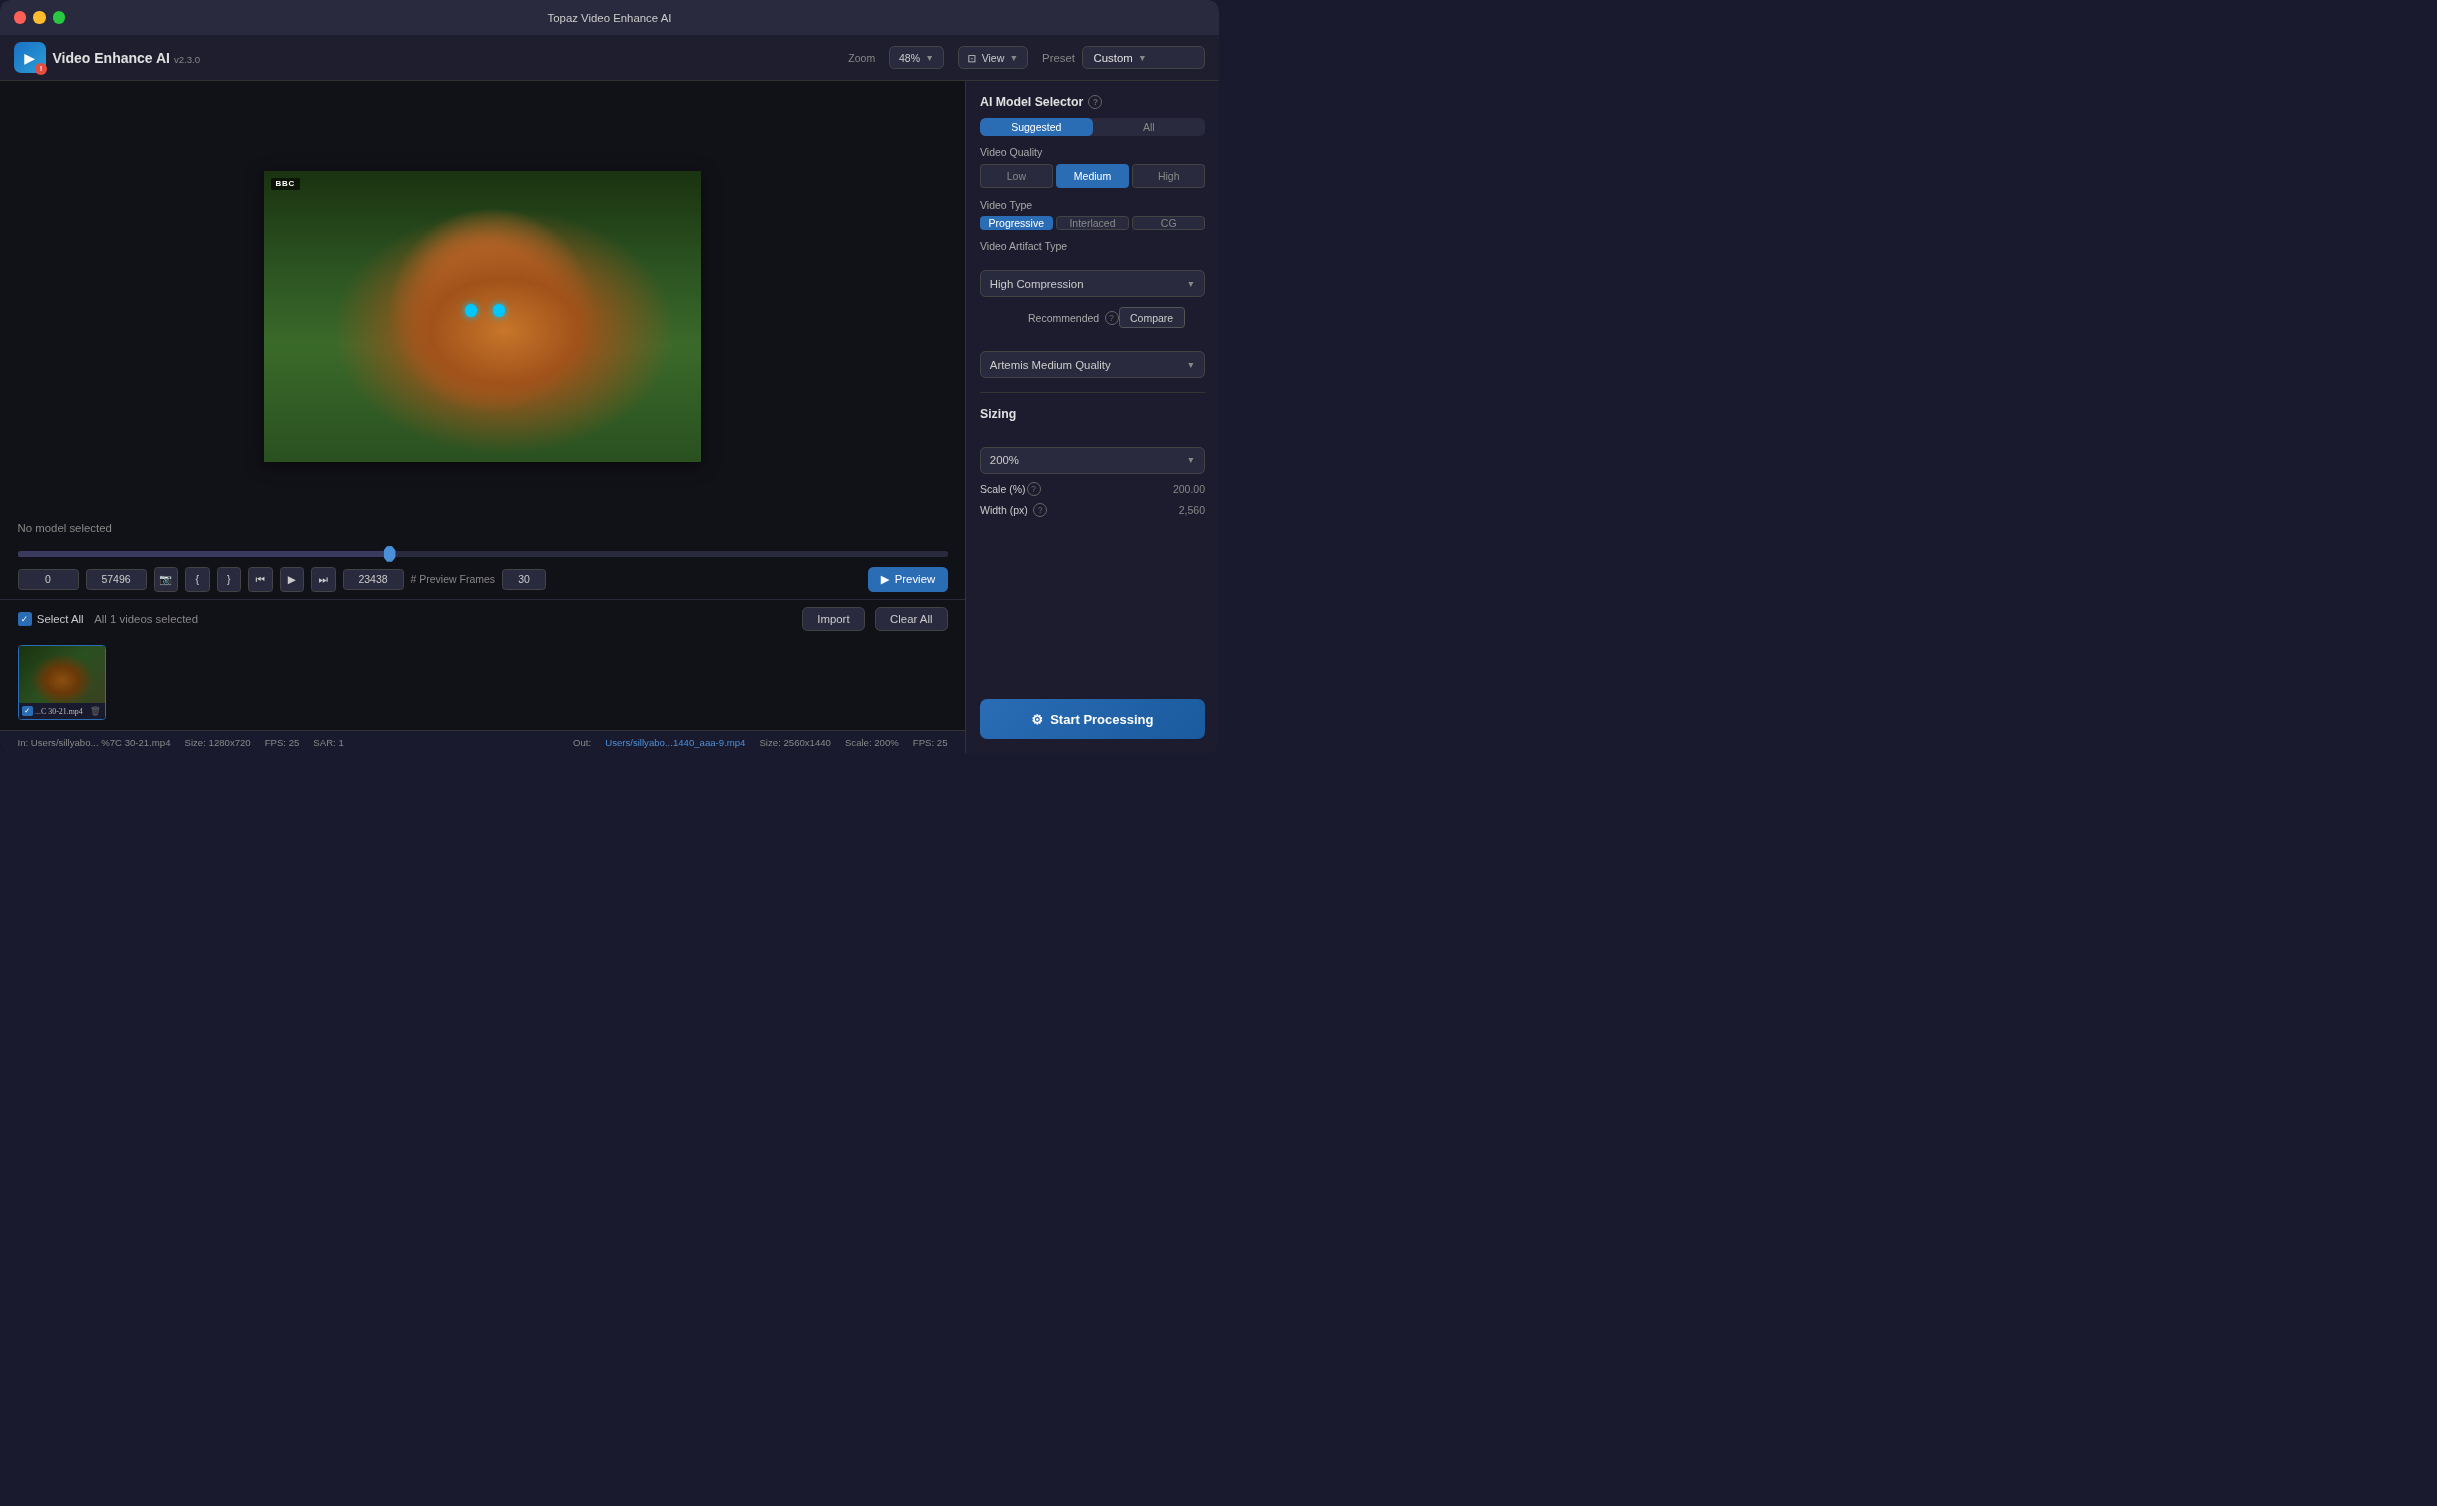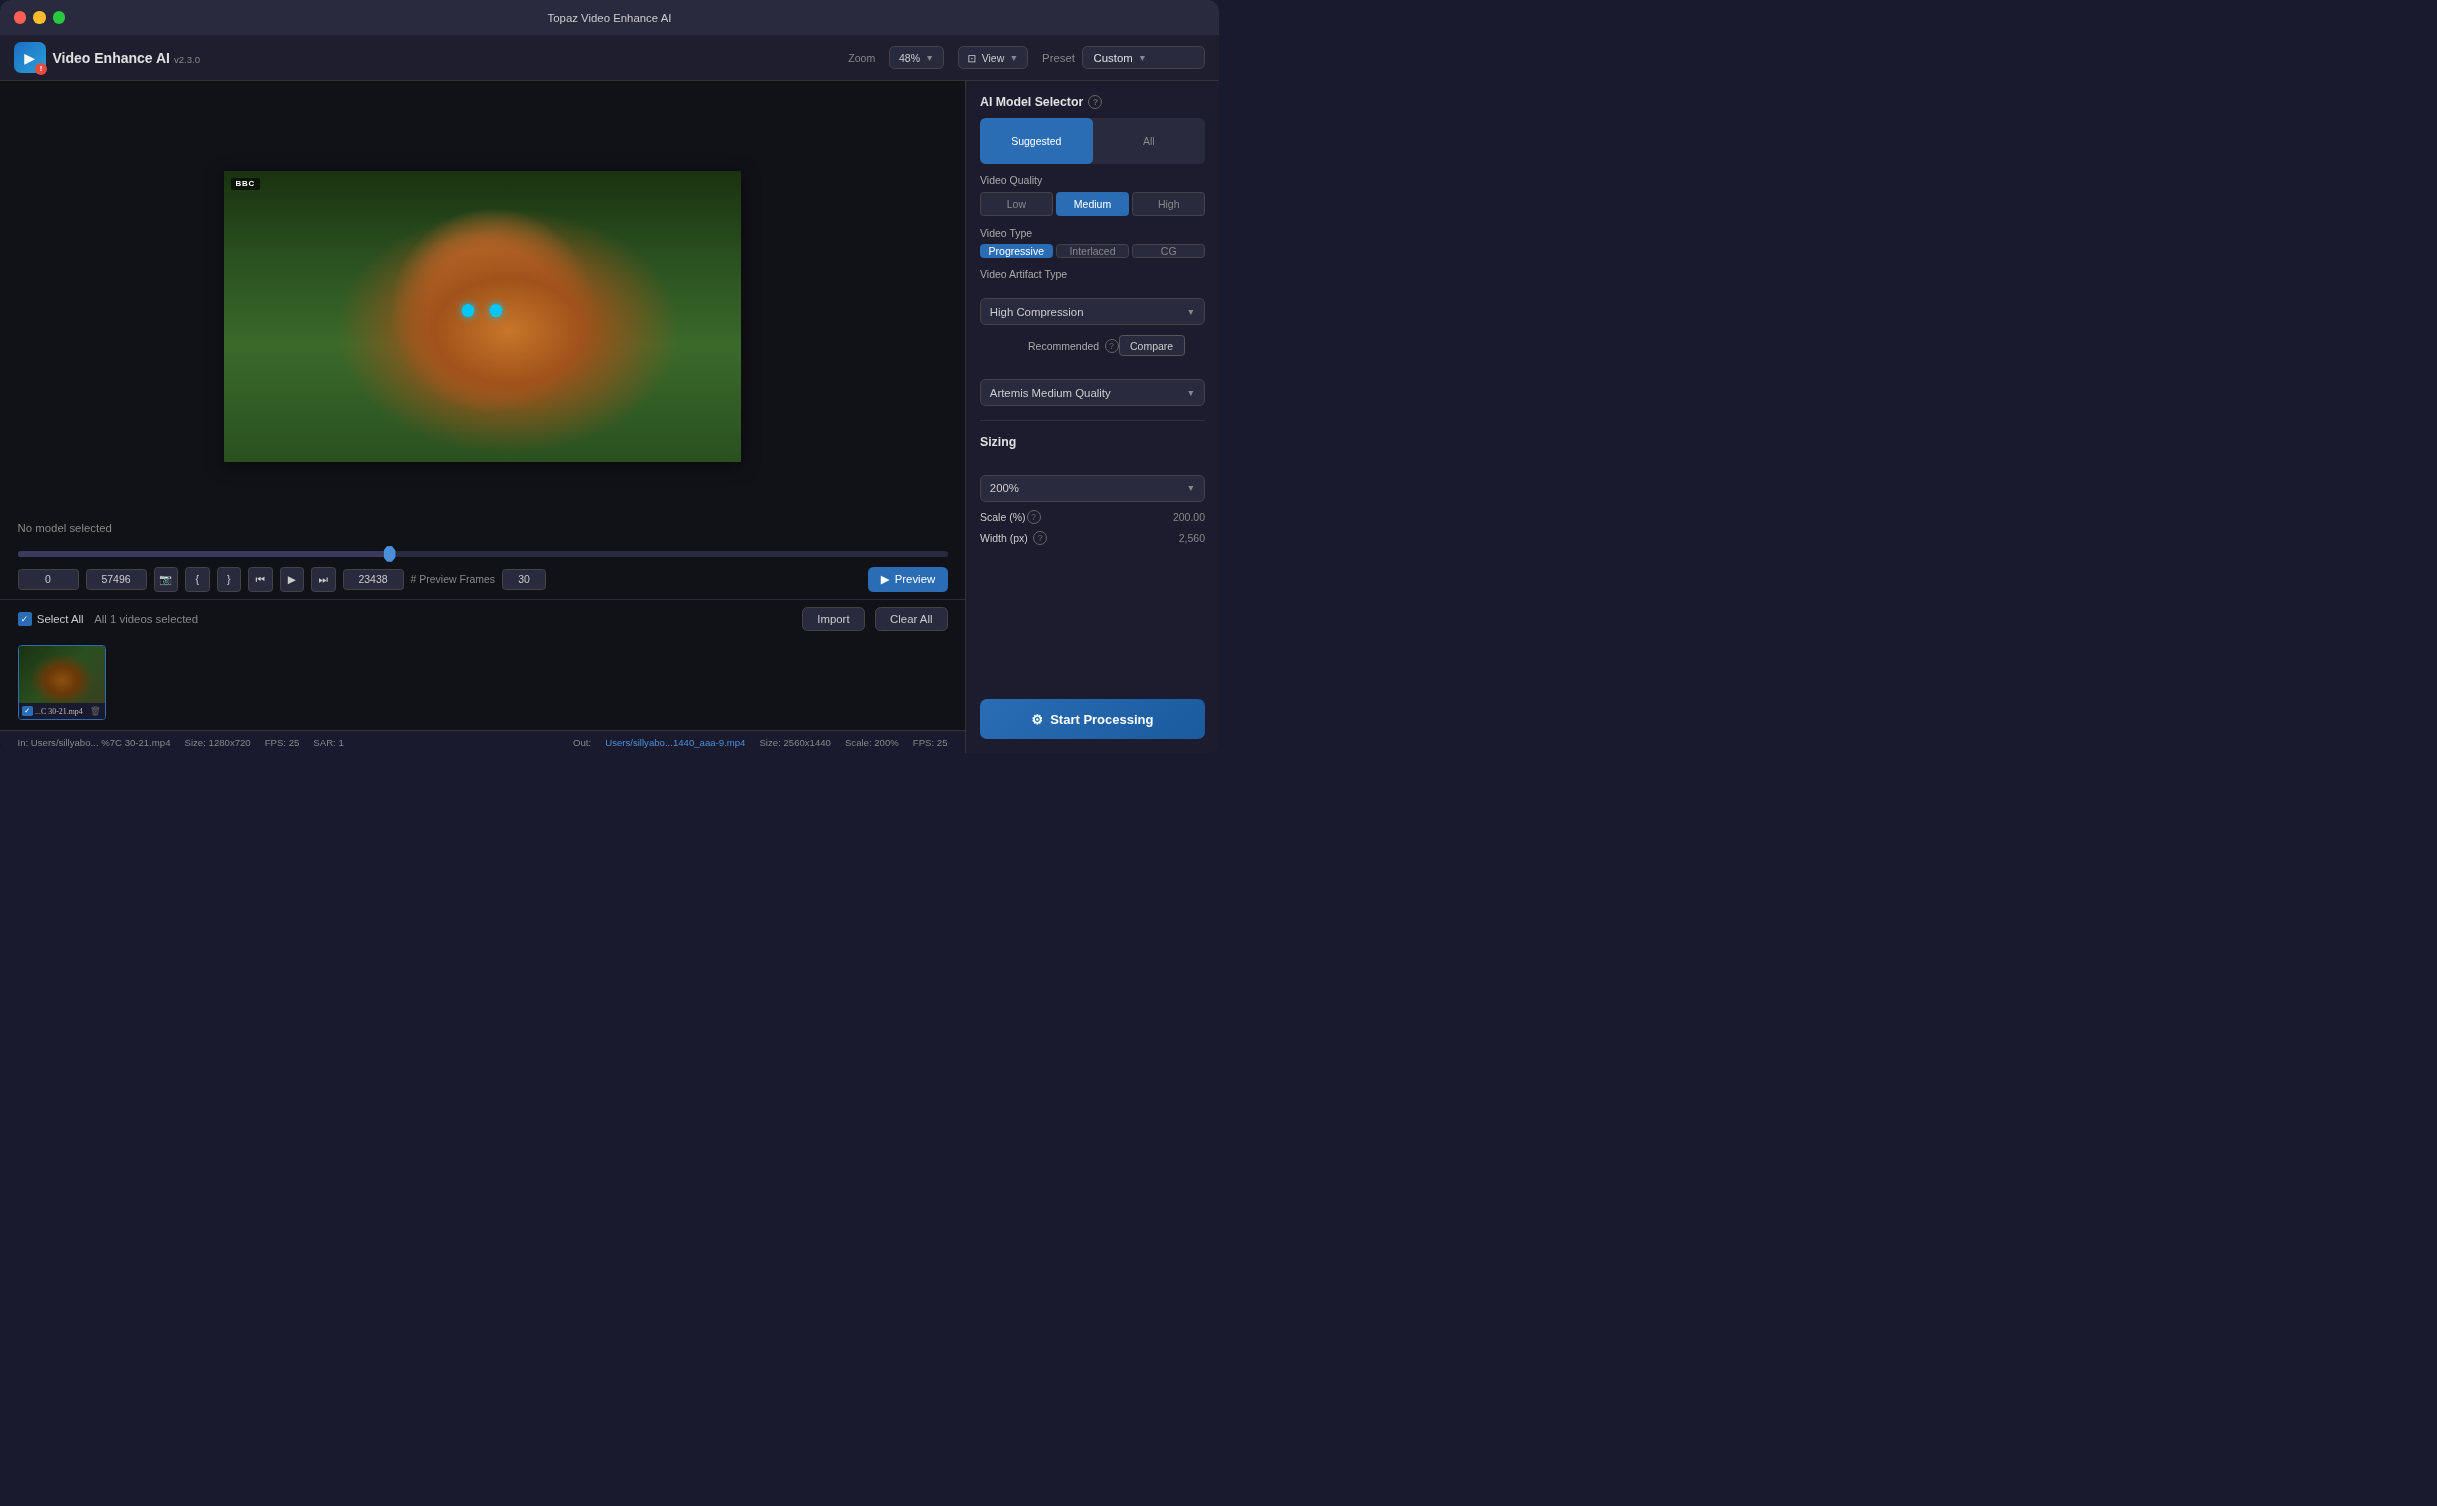--- a/index.html
+++ b/index.html
@@ -151,21 +151,21 @@
     .video-display {
       flex: 1;
       display: flex;
       align-items: center;
       justify-content: center;
       position: relative;
       overflow: hidden;
       padding: 17.5px;
     }
     .video-frame {
-      width: 517px;
+      width: 437px;
       height: 291px;
       position: relative;
       border-radius: 1.8px;
       overflow: hidden;
       box-shadow: 0 3.5px 17.5px rgba(0,0,0,0.5);
     }
     .video-placeholder {
       width: 100%; height: 100%;
       background: linear-gradient(
         135deg,
@@ -459,21 +459,21 @@
 
     
     .tab-group {
       display: flex;
       background: #2a2a3e;
       border-radius: 5.3px;
       overflow: hidden;
     }
     .tab {
       flex: 1;
-      padding: 17px 0;
+      padding: 3px 0;
       text-align: center;
       font-size: 10.5px;
       color: #888;
       cursor: pointer;
       border-radius: 5.3px;
     }
     .tab.active {
       background: #2a6db5;
       color: white;
     }

